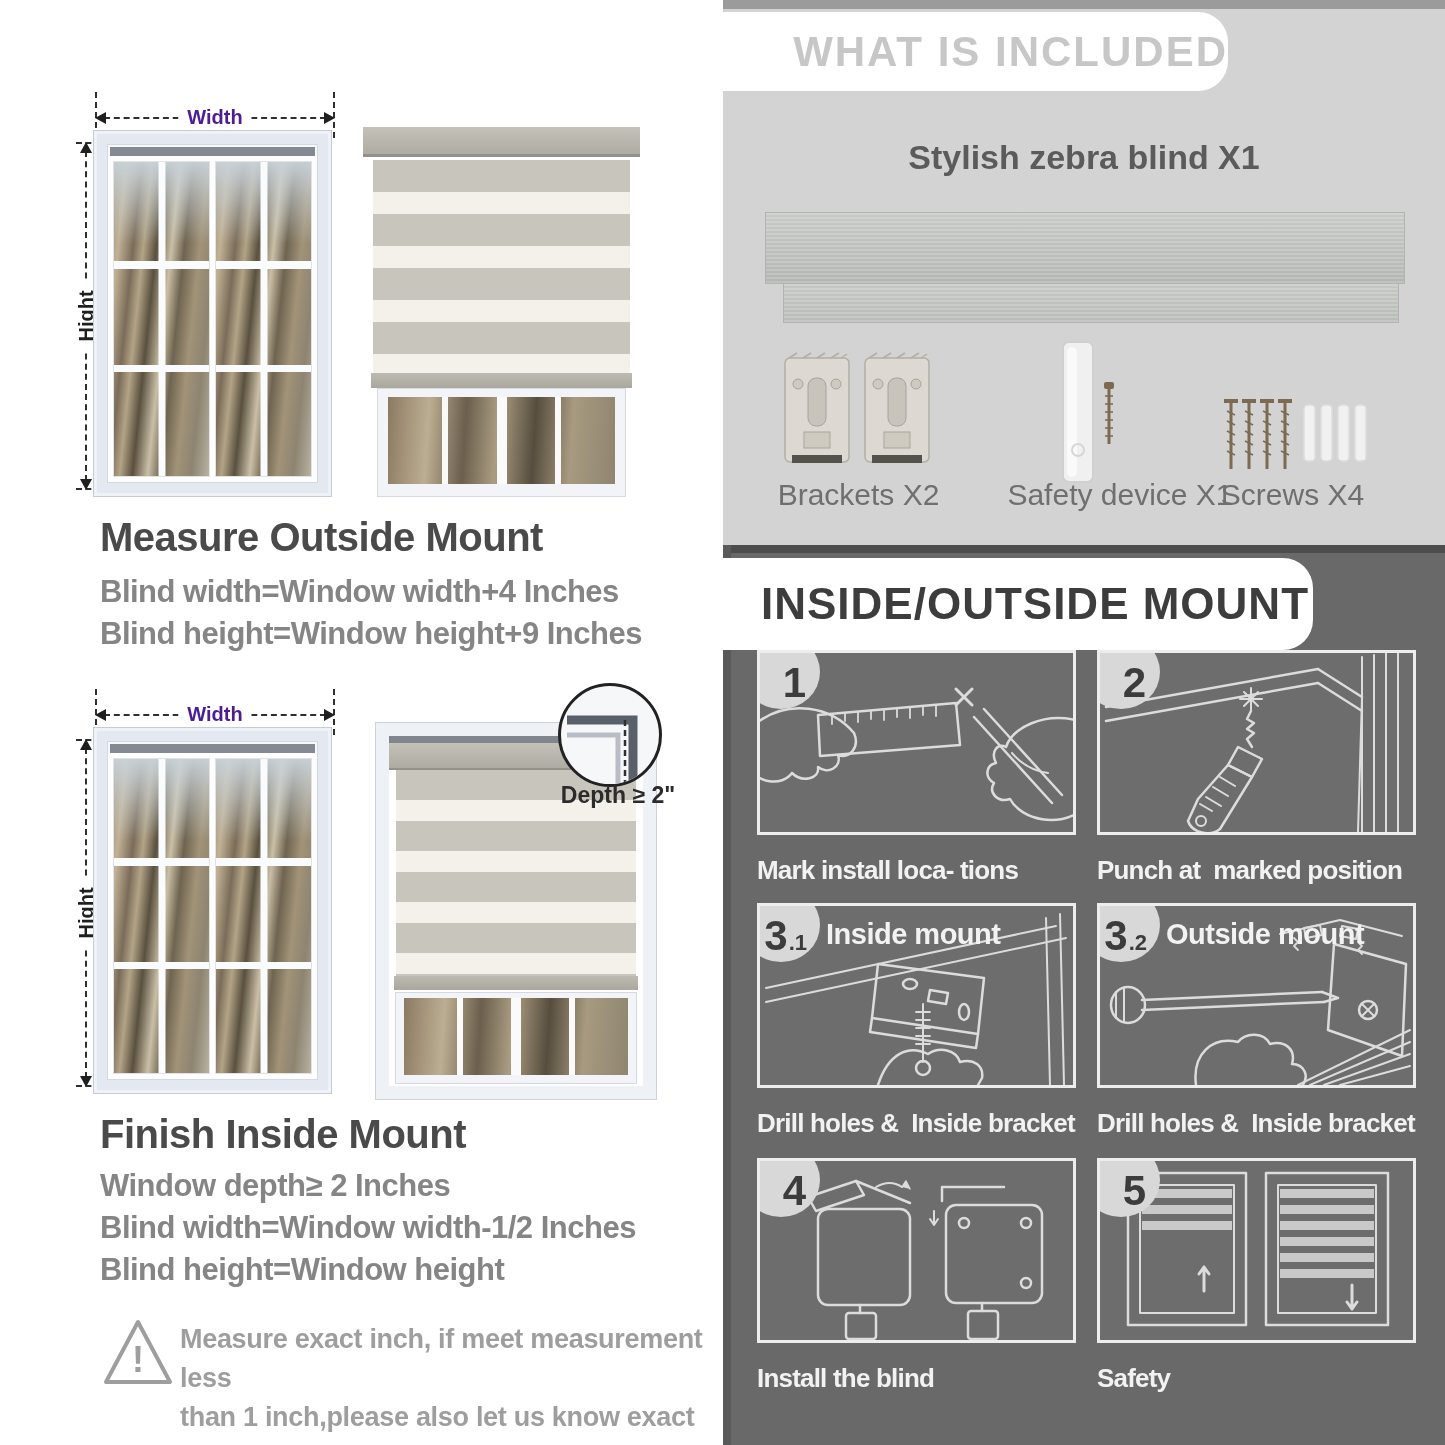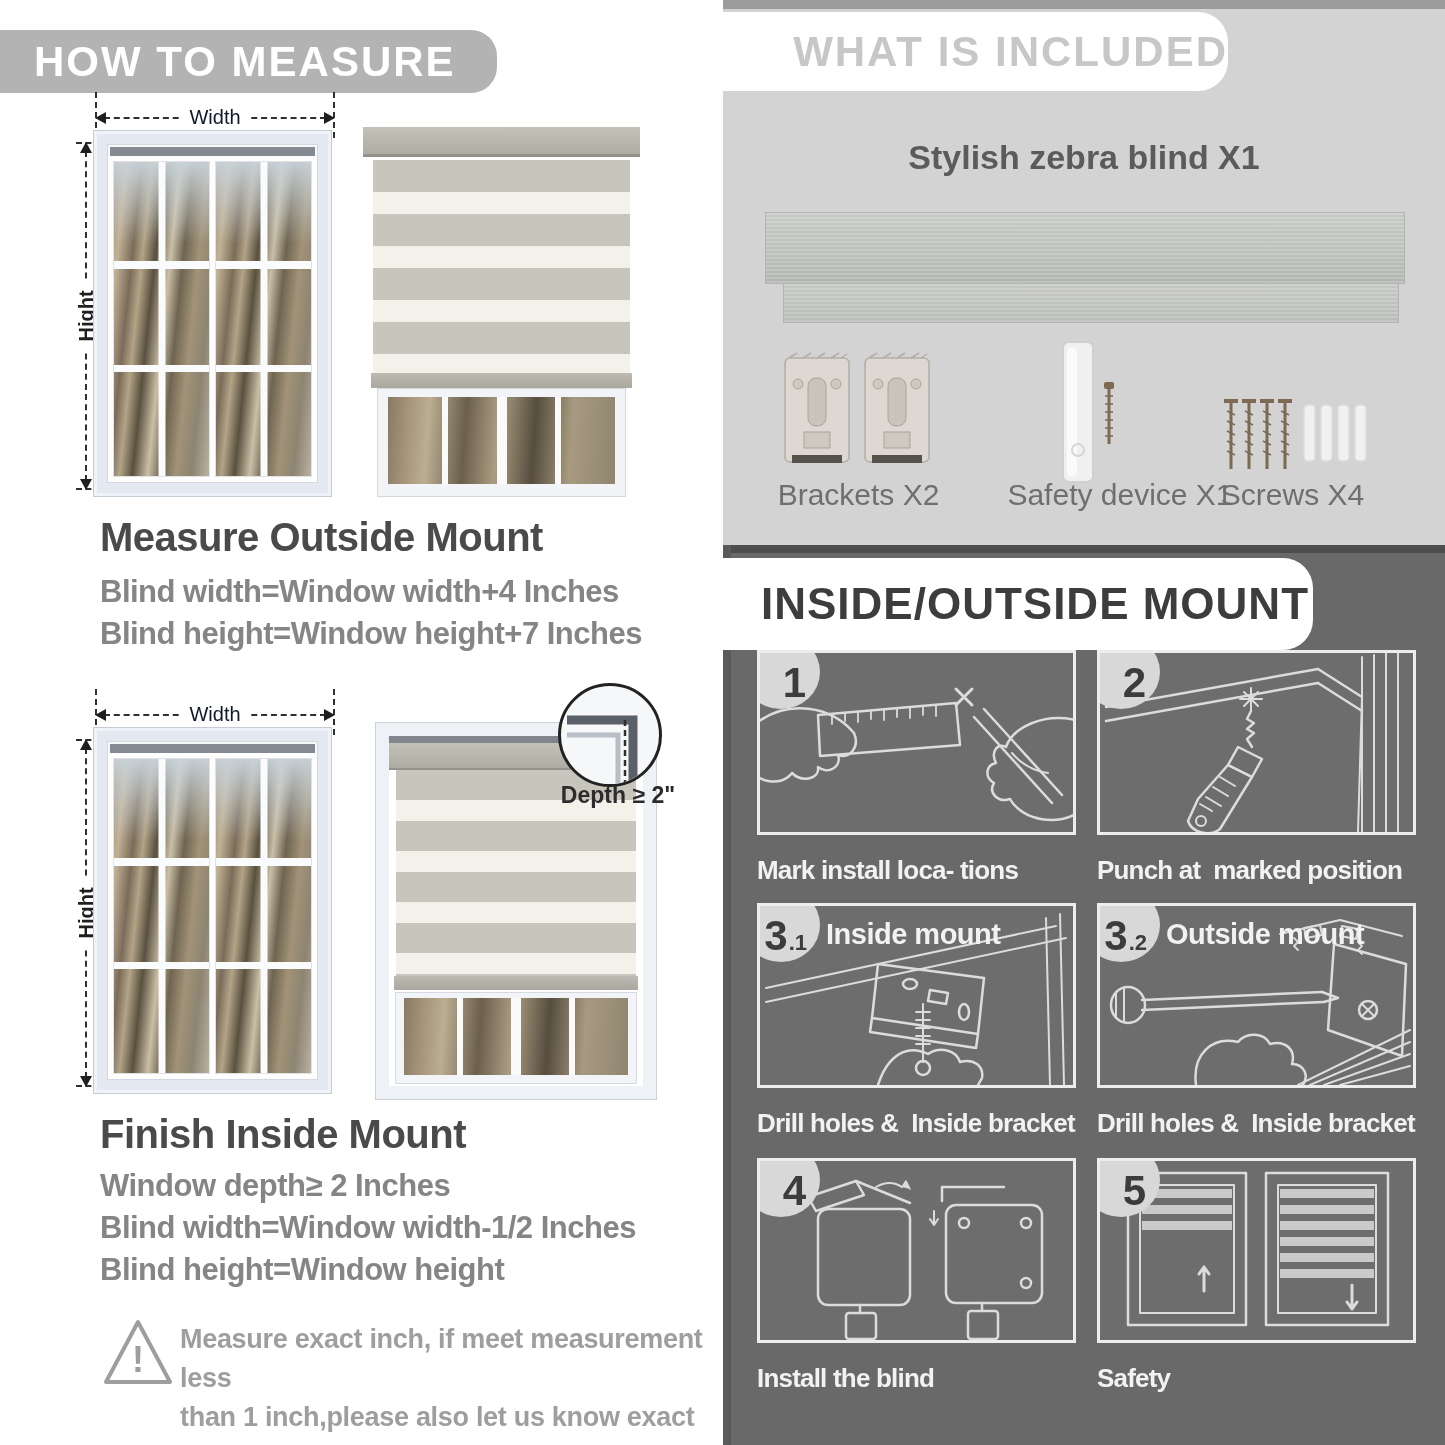--- a/index.html
+++ b/index.html
@@ -11,21 +11,21 @@
 
   .hdr-bar { position: absolute; left: 0; top: 30px; width: 497px; height: 63px;
     background: #b3b3b3; border-radius: 0 26px 26px 0; }
   .hdr-bar span { display: block; line-height: 63px; padding-left: 34px; color: #fff;
     font-size: 42px; font-weight: bold; letter-spacing: 2px; }
 
   
   .warrow { position: absolute; height: 24px; }
   .warrow .hline { position: absolute; left: 9px; right: 9px; top: 11px; border-top: 2px dashed #2f2f2f; }
   .warrow .wlabel { position: absolute; left: 50%; top: 0; transform: translateX(-50%);
-    background: #fff; padding: 0 9px; font-size: 20px; font-weight: normal; color: #0f172a; }
+    background: #fff; padding: 0 9px; font-size: 20px; font-weight: bold; color: #4c1d95; }
   .ah-left  { position: absolute; left: 0; top: 50%; margin-top: -6px; width: 0; height: 0;
     border-top: 6px solid transparent; border-bottom: 6px solid transparent; border-right: 11px solid #1f1f1f; }
   .ah-right { position: absolute; right: 0; top: 50%; margin-top: -6px; width: 0; height: 0;
     border-top: 6px solid transparent; border-bottom: 6px solid transparent; border-left: 11px solid #1f1f1f; }
   .warrow .tick-l { position: absolute; left: 0; top: -14px; height: 46px; border-left: 2px dashed #2f2f2f; }
   .warrow .tick-r { position: absolute; right: 0; top: -14px; height: 46px; border-left: 2px dashed #2f2f2f; }
 
   .harrow { position: absolute; width: 24px; }
   .harrow .vline { position: absolute; left: 50%; margin-left: -1px; top: 9px; bottom: 9px; border-left: 2px dashed #2f2f2f; }
   .ah-up   { position: absolute; top: 0; left: 50%; margin-left: -6px; width: 0; height: 0;
@@ -139,23 +139,20 @@
     letter-spacing: -0.8px; white-space: pre-wrap; }
   .illus { position: absolute; inset: 0; width: 100%; height: 100%; }
 </style>
 </head>
 <body>
 
 <div class="canvas">
 
   <div class="left-col">
 
-    <div class="hdr-bar">
-      <span>HOW TO MEASURE</span>
-    </div>
 
     <div class="warrow" style="left:95px; top:106px; width:240px;">
       <div class="tick-l"></div>
       <div class="tick-r"></div>
       <div class="hline"></div>
       <div class="ah-left"></div>
       <div class="ah-right"></div>
       <span class="wlabel">Width</span>
     </div>
     <div class="harrow" style="left:74px; top:142px; height:348px;">
@@ -183,21 +180,21 @@
       <div class="b-headrail"></div>
       <div class="b-panel"></div>
       <div class="b-bottomrail"></div>
       <div class="b-window">
         <div class="glass-strip"></div>
       </div>
     </div>
 
     <div class="big-title" style="top:515px;">Measure Outside Mount</div>
     <div class="formula" style="top:574px;">Blind width=Window width+4 Inches</div>
-    <div class="formula" style="top:616px;">Blind height=Window height+7 Inches</div>
+    <div class="formula" style="top:616px;">Blind height=Window height+9 Inches</div>
 
     <div class="warrow" style="left:95px; top:703px; width:240px;">
       <div class="tick-l"></div>
       <div class="tick-r"></div>
       <div class="hline"></div>
       <div class="ah-left"></div>
       <div class="ah-right"></div>
       <span class="wlabel">Width</span>
     </div>
     <div class="harrow" style="left:74px; top:739px; height:348px;">

